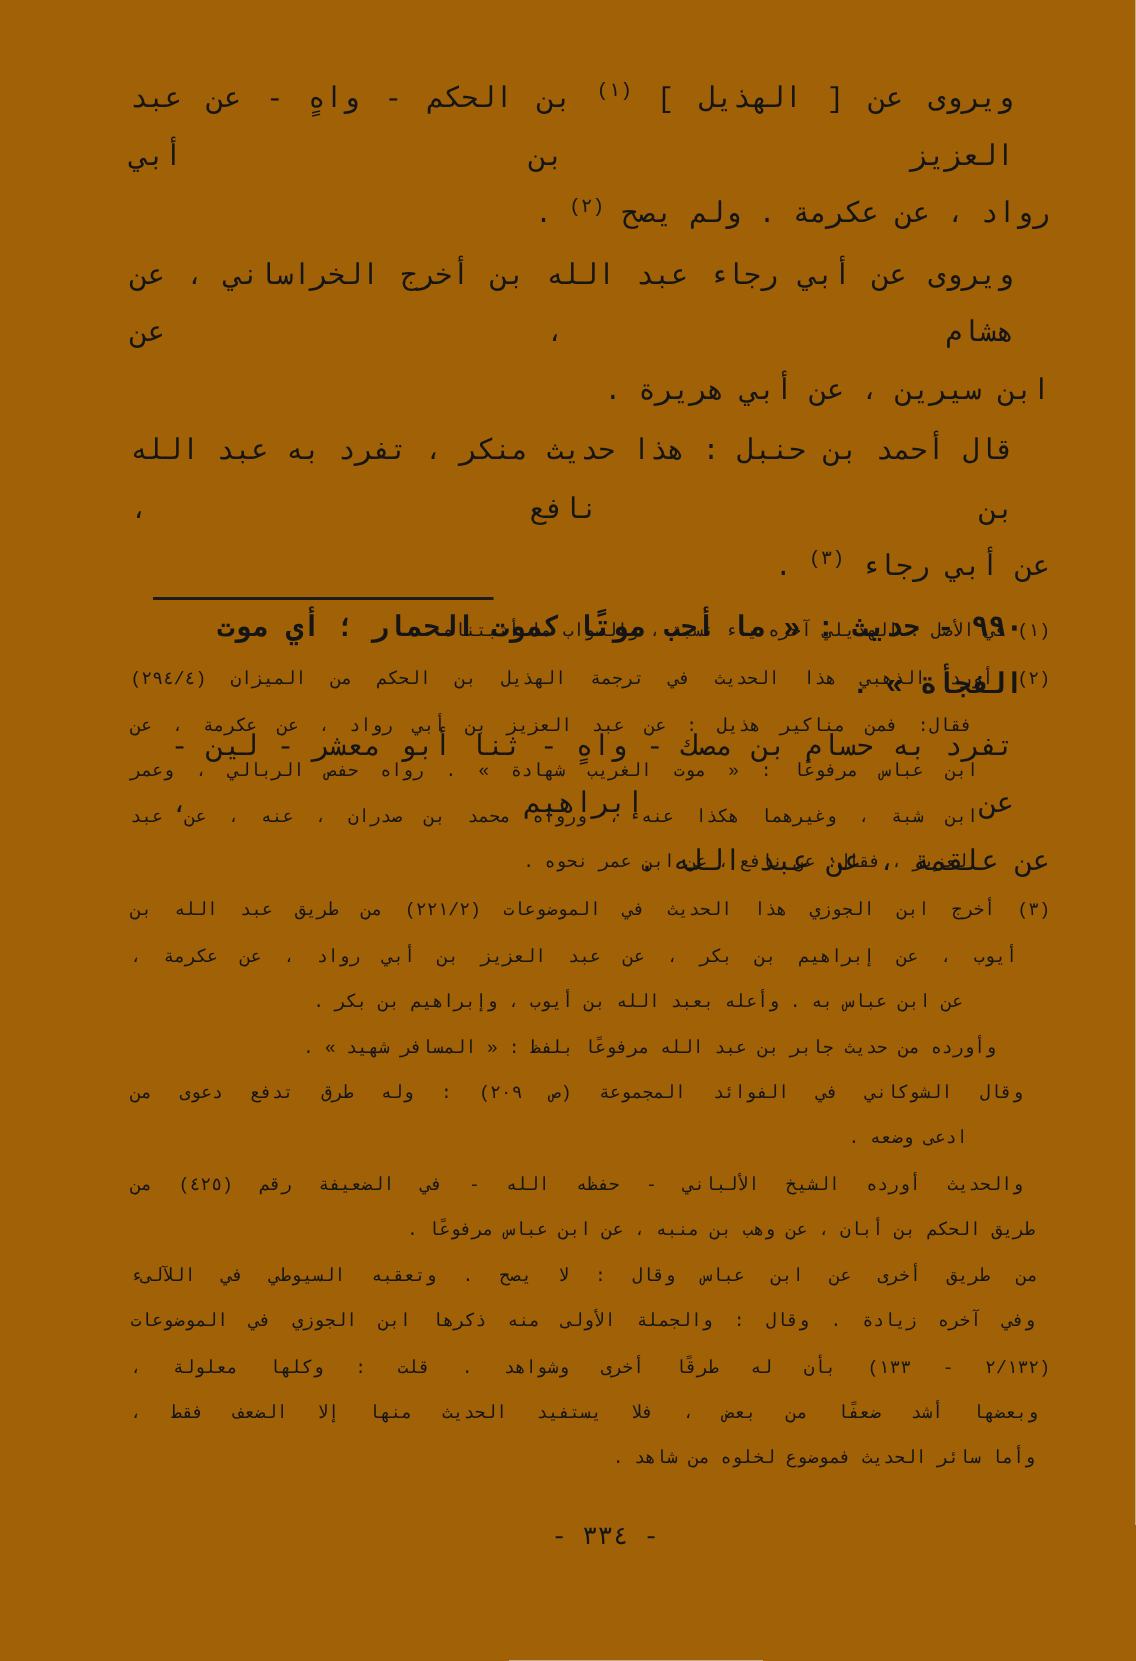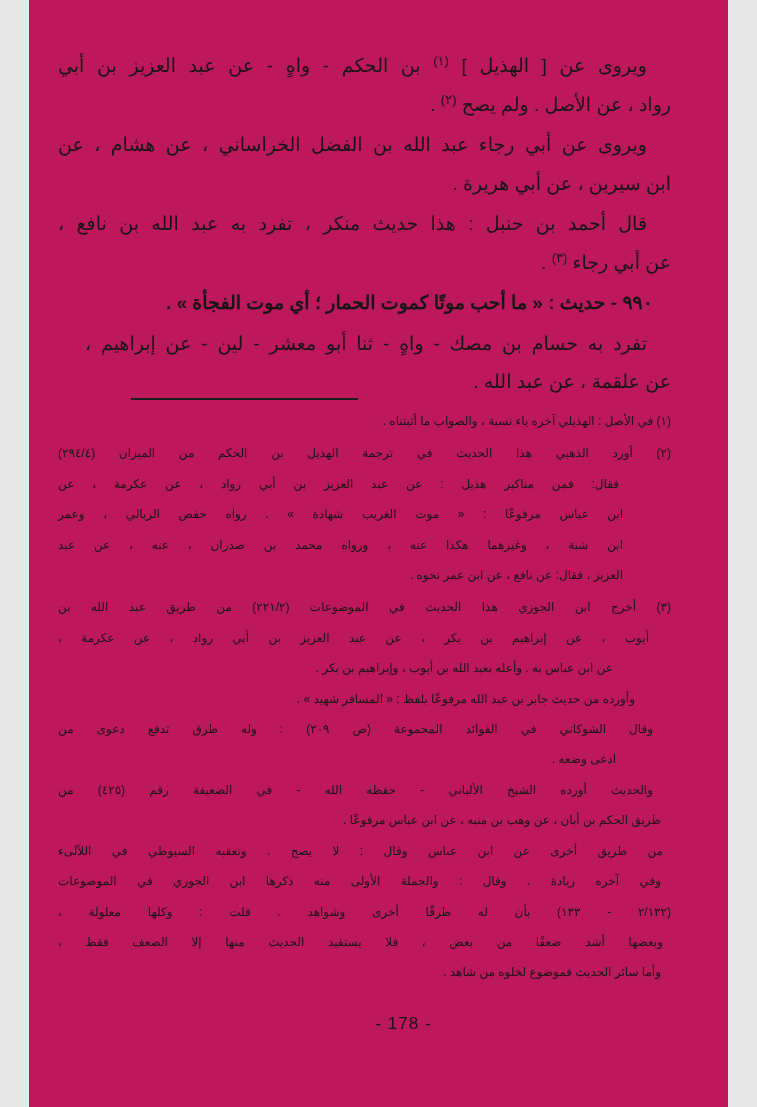--- a/index.html
+++ b/index.html
@@ -1,22 +1,22 @@
 <!DOCTYPE html>
 <html lang="ar" dir="rtl"><head>
 <meta charset="utf-8">
 <style>
   html,body{margin:0;padding:0;background:#e8e8e8;}
   .page{
     position:relative;
-    width:699px;height:1107px;
+    width:757px;height:1107px;
     margin:0 auto;
-    background:#be185d;
+    background:#a16207;
     direction:rtl;
-    font-family:Liberation Sans, sans-serif;
+    font-family:Liberation Mono, monospace;
     color:#151515;
     overflow:hidden;
   }
   .body-text{
     position:absolute;top:47px;right:57px;width:613px;
   }
   .body-text .line{
     font-size:19px;
     line-height:38.5px;
   }
@@ -56,24 +56,24 @@
     letter-spacing:1px;
   }
 </style>
 </head>
 <body>
 
 <div class="page">
   <div class="body-text" id="body-text">
       <div class="para">
         <div class="line j" style="padding-right: 24px;"><span>ويروى عن [ الهذيل ] </span><sup class="ref">(١)</sup><span> بن الحكم - واهٍ - عن عبد العزيز بن أبي</span></div>
-        <div class="line"><span>رواد ، عن الأصل . ولم يصح </span><sup class="ref">(٢)</sup><span> .</span></div>
+        <div class="line"><span>رواد ، عن عكرمة . ولم يصح </span><sup class="ref">(٢)</sup><span> .</span></div>
       </div>
       <div class="para">
-        <div class="line j" style="padding-right: 24px;">ويروى عن أبي رجاء عبد الله بن الفضل الخراساني ، عن هشام ، عن</div>
+        <div class="line j" style="padding-right: 24px;">ويروى عن أبي رجاء عبد الله بن أخرج الخراساني ، عن هشام ، عن</div>
         <div class="line">ابن سيرين ، عن أبي هريرة .</div>
       </div>
       <div class="para">
         <div class="line j" style="padding-right: 24px;">قال أحمد بن حنبل : هذا حديث منكر ، تفرد به عبد الله بن نافع ،</div>
         <div class="line"><span>عن أبي رجاء </span><sup class="ref">(٣)</sup><span> .</span></div>
       </div>
       <div class="para b">
         <div class="line" style="padding-right: 18px;">٩٩٠ - حديث : « ما أحب موتًا كموت الحمار ؛ أي موت الفجأة » .</div>
       </div>
       <div class="para">
@@ -102,14 +102,14 @@
         <div class="line" style="padding-right: 55px;">ادعى وضعه .</div>
         <div class="line j" style="padding-right: 18px;">والحديث أورده الشيخ الألباني - حفظه الله - في الضعيفة رقم (٤٢٥) من</div>
         <div class="line" style="padding-right: 10px;">طريق الحكم بن أبان ، عن وهب بن منبه ، عن ابن عباس مرفوعًا .</div>
         <div class="line j" style="padding-right: 8px;">من طريق أخرى عن ابن عباس وقال : لا يصح . وتعقبه السيوطي في اللآلىء</div>
         <div class="line j" style="padding-right: 10px;">وفي آخره زيادة . وقال : والجملة الأولى منه ذكرها ابن الجوزي في الموضوعات</div>
         <div class="line j">(٢/١٣٢ - ١٣٣) بأن له طرقًا أخرى وشواهد . قلت : وكلها معلولة ،</div>
         <div class="line j" style="padding-right: 8px;">وبعضها أشد ضعفًا من بعض ، فلا يستفيد الحديث منها إلا الضعف فقط ،</div>
         <div class="line" style="padding-right: 10px;">وأما سائر الحديث فموضوع لخلوه من شاهد .</div>
       </div>
     </div>
-  <div class="page-number">- 178 -</div>
+  <div class="page-number">- ٣٣٤ -</div>
 </div>
 
 </body></html>

